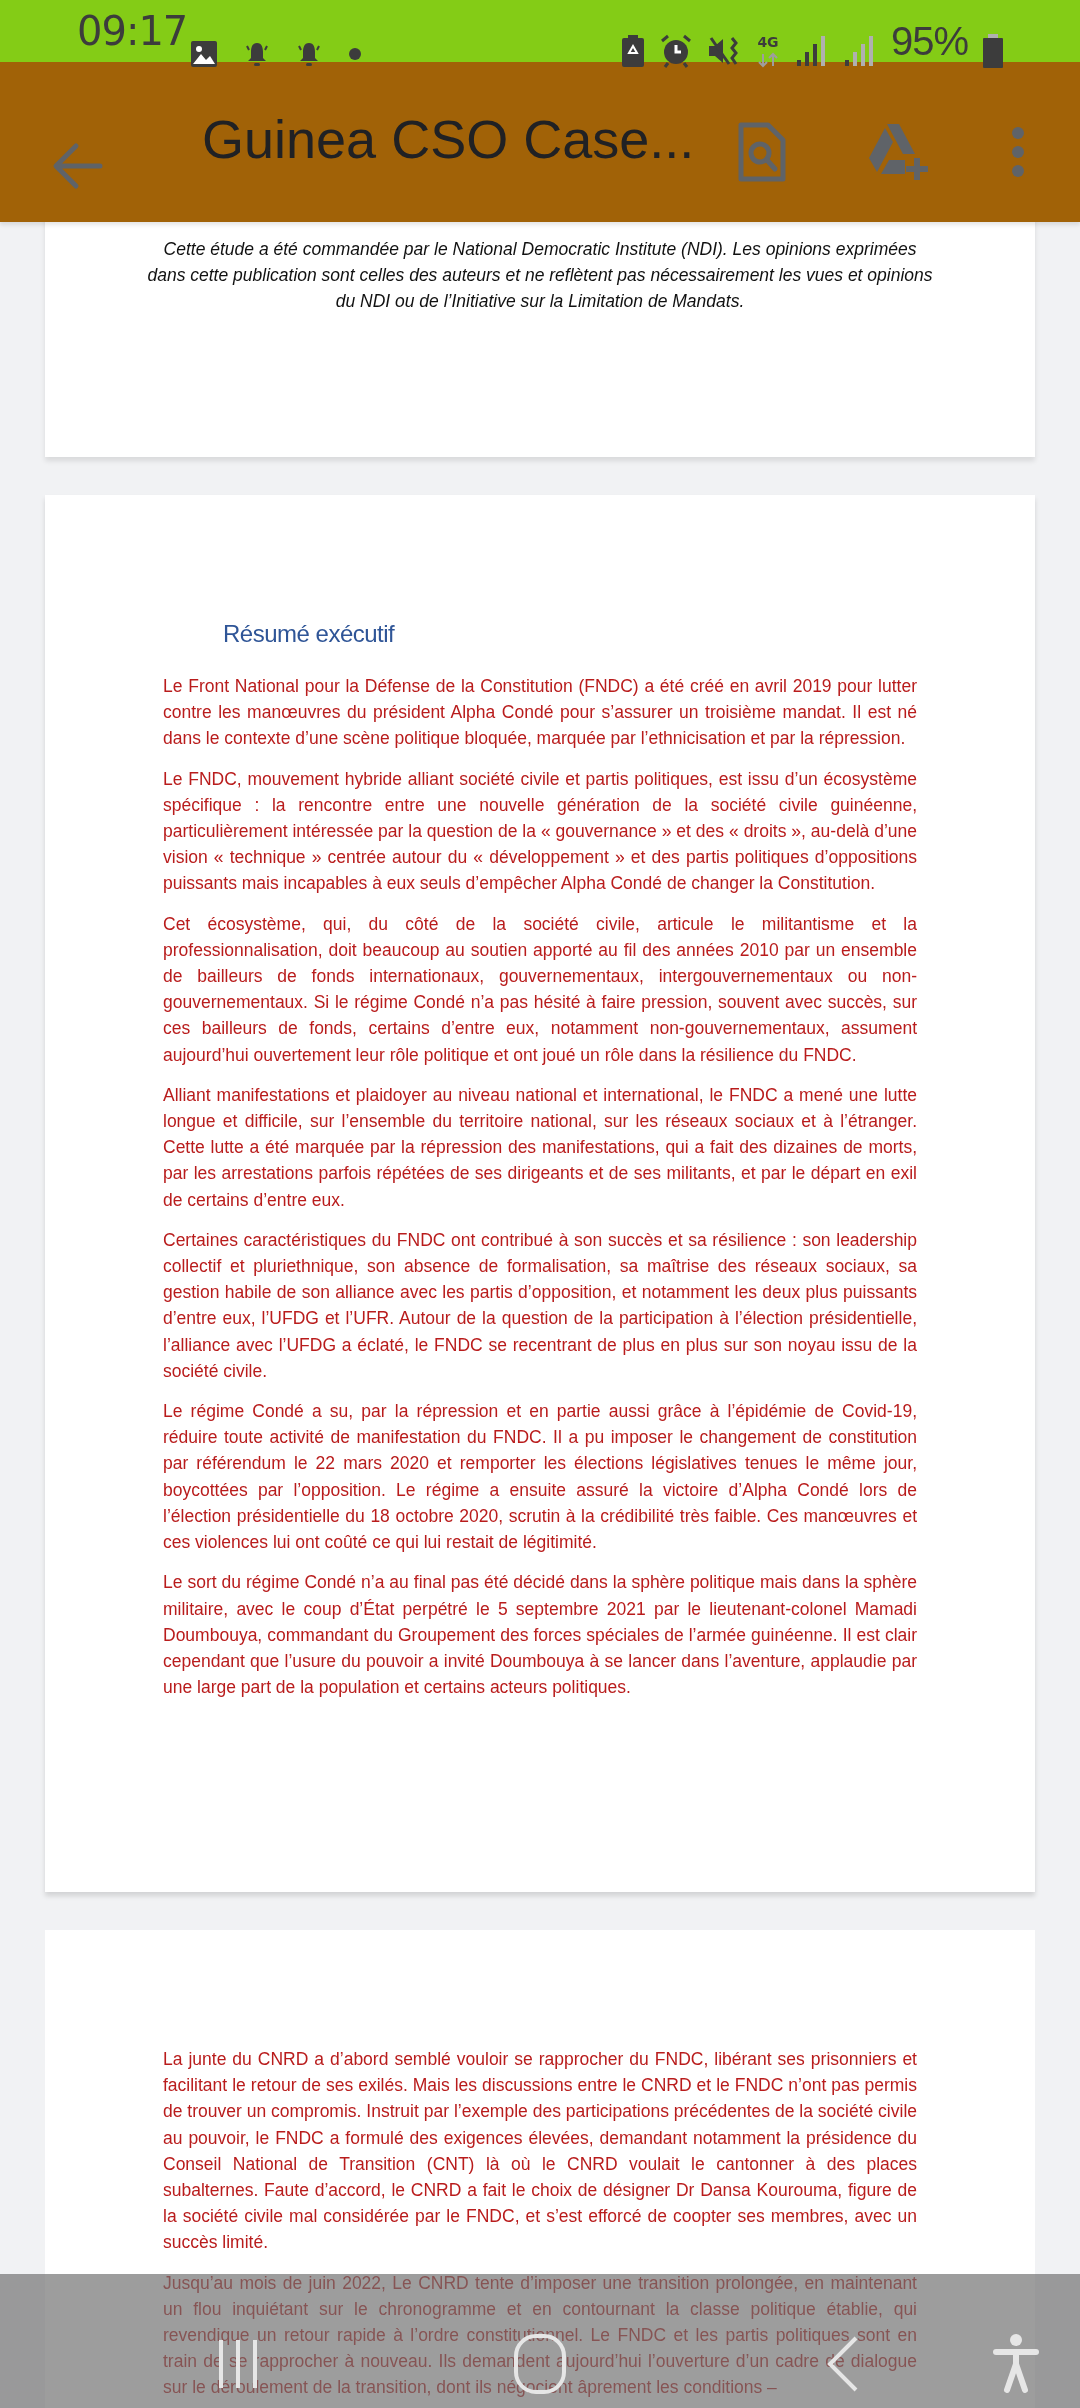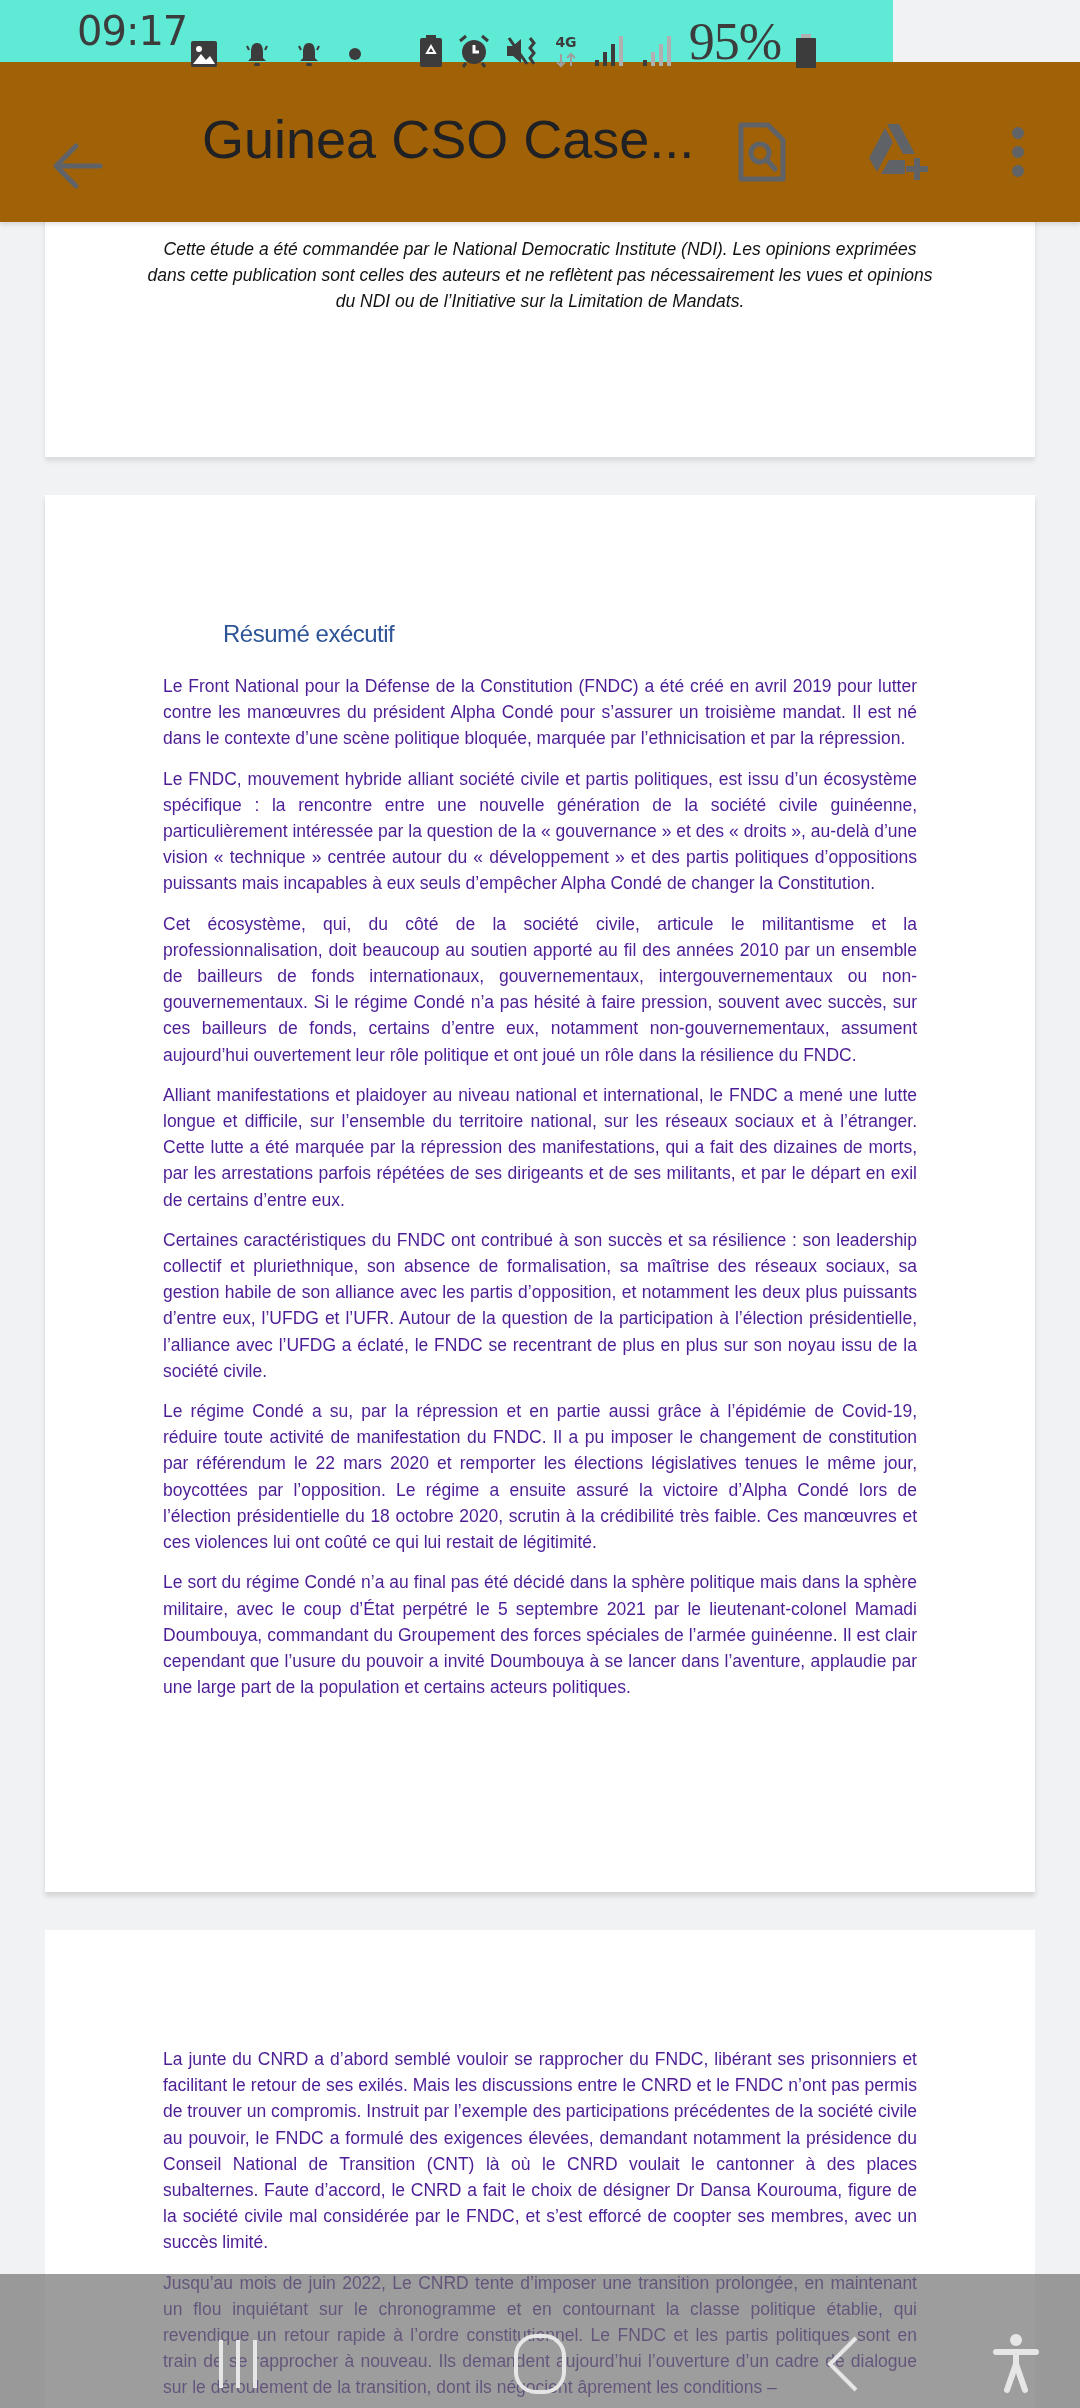--- a/index.html
+++ b/index.html
@@ -1,42 +1,42 @@
 <!DOCTYPE html>
 <html><head>
 <meta charset="utf-8">
 <style>
   * { box-sizing: border-box; margin: 0; padding: 0; }
   html, body { width: 1080px; height: 2408px; overflow: hidden; }
   body { background: #f1f2f4; font-family: "Liberation Sans", sans-serif; position: relative; }
 
   
-  .statusbar { position: absolute; top: 0; left: 0; width: 893px; height: 62px; background: #5eead4; z-index: 5; text-align: right; }
+  .statusbar { position: absolute; top: 0; left: 0; width: 1080px; height: 62px; background: #84cc16; z-index: 5; text-align: right; }
   .sb-time { position: absolute; left: 77px; top: 8px; font-size: 40px; color: #3c3c3c; font-family: "DejaVu Sans", sans-serif; letter-spacing: -1px; }
   .sb-left-icons { position: absolute; left: 190px; top: 16px; display: flex; align-items: center; gap: 26px; }
   .sb-right { position: absolute; right: 76px; top: 8px; display: flex; align-items: center; gap: 14px; }
-  .sb-pct { font-size: 52px; color: #3c3c3c; font-family: Liberation Serif, serif; letter-spacing: -1px; }
+  .sb-pct { font-size: 40px; color: #3c3c3c; font-family: Liberation Sans, sans-serif; letter-spacing: -1px; }
   .ico { display: inline-block; margin-top: 24px; }
 
   
   .appbar { position: absolute; top: 62px; left: 0; width: 1080px; height: 160px; background: #a16207; z-index: 4; box-shadow: 0 3px 4px rgba(0,0,0,0.10); }
   .back-btn { position: absolute; left: 50px; top: 52px; width: 56px; height: 56px; }
   .doc-title { position: absolute; left: 202px; top: 46px; font-size: 54px; color: #202124; font-family: "Liberation Sans", sans-serif; white-space: nowrap; }
   .ab-btn { position: absolute; top: 44px; width: 72px; height: 72px; display: flex; align-items: center; justify-content: center; }
 
   
   .viewer { position: absolute; top: 222px; left: 0; width: 1080px; height: 2186px; overflow: hidden; }
   .page { position: absolute; left: 45px; width: 990px; background: #ffffff; }
   .page.p1 { top: -10px; height: 245px; box-shadow: 0 4px 5px rgba(0,0,0,0.10); }
   .page.p2 { top: 273px; height: 1397px; box-shadow: 0 4px 5px rgba(0,0,0,0.13); padding-left: 18px; }
   .page.p3 { top: 1708px; height: 700px; }
 
   .disclaimer { position: absolute; left: 100px; width: 790px; top: 24px; text-align: center; font-family: "Liberation Sans", sans-serif; font-style: italic; font-size: 17.5px; line-height: 26px; color: #111; }
   .heading { position: absolute; left: 178px; top: 125px; font-size: 24px; color: #2f5597; font-family: "Liberation Sans", sans-serif; letter-spacing: -0.5px; }
-  .body-text { position: absolute; left: 118px; width: 754px; font-family: "Liberation Sans", sans-serif; font-size: 17.5px; line-height: 26.2px; color: #4c1d95; text-align: justify; }
+  .body-text { position: absolute; left: 118px; width: 754px; font-family: "Liberation Sans", sans-serif; font-size: 17.5px; line-height: 26.2px; color: #b91c1c; text-align: justify; }
   .body-text p { margin-bottom: 14px; }
 
   
   .navbar { position: absolute; left: 0; top: 2274px; width: 1080px; height: 134px; background: rgba(110,110,110,0.68); z-index: 10; }
   .nav-btn { position: absolute; top: 40px; width: 80px; height: 80px; display: flex; align-items: center; justify-content: center; }
 </style>
 </head>
 <body>
 
 <div class="statusbar">

